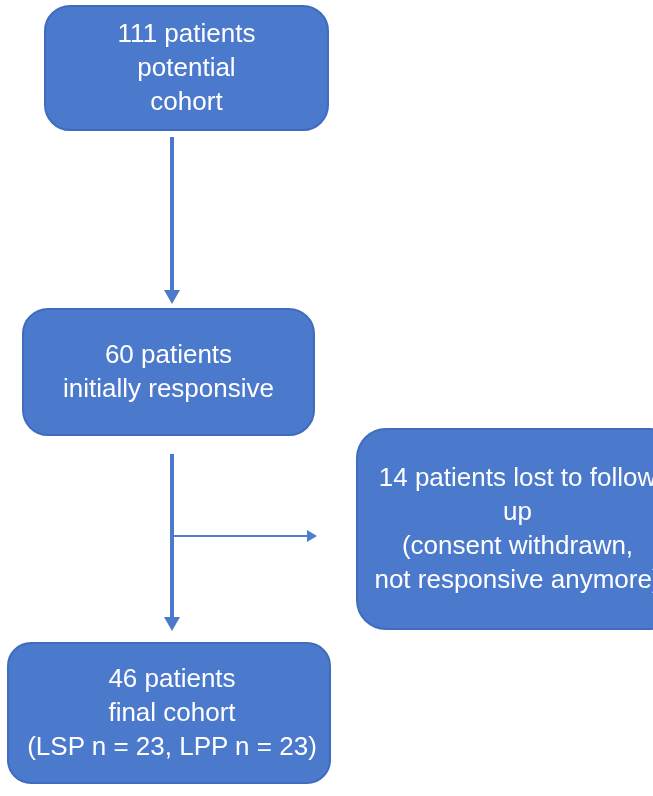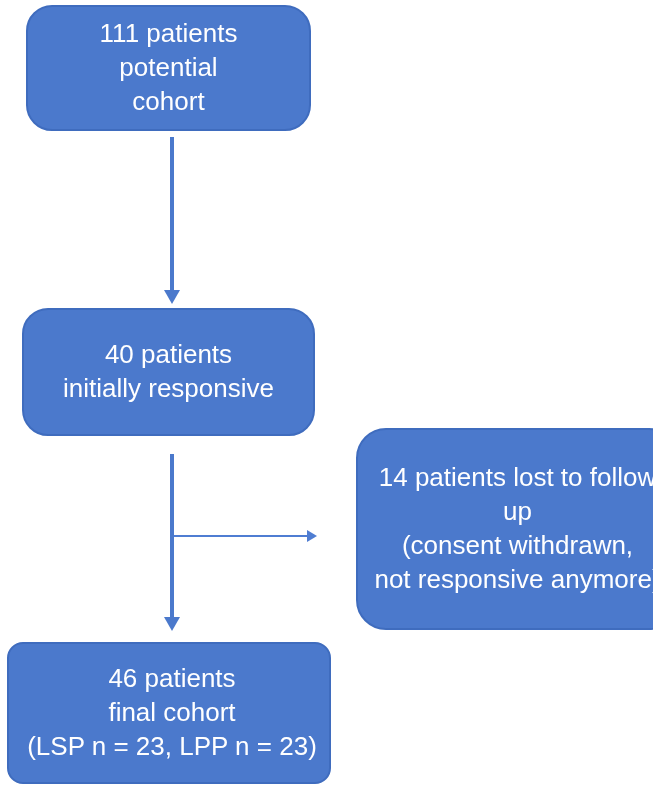--- a/index.html
+++ b/index.html
@@ -23,24 +23,24 @@
     border-radius: 26px;
     color: #ffffff;
     display: flex;
     align-items: center;
     justify-content: center;
     text-align: center;
     white-space: pre-line;
     font-size: 26px;
     line-height: 1.3;
   }
-  #node-potential   { left: 26px;  top: 5px;   width: 285px; height: 126px; }
+  #node-potential   { left: 44px;  top: 5px;   width: 285px; height: 126px; }
   #node-responsive  { left: 22px;  top: 308px; width: 293px; height: 128px; }
   #node-lost        { left: 325px; top: 428px; width: 323px; height: 202px; border-radius: 30px; margin-left: 31px; }
-  #node-final       { left: 7px;   top: 642px; width: 324px; height: 142px; border-radius: 16px; padding-left: 6px; }
+  #node-final       { left: 7px;   top: 642px; width: 324px; height: 142px; border-radius: 24px; padding-left: 6px; }
 
   .shaft-v {
     position: absolute;
     width: 4px;
     background: #4b79cc;
   }
   .shaft-h {
     position: absolute;
     height: 2px;
     background: #4f7dd2;
@@ -76,21 +76,21 @@
 
 <div id="canvas">
 
   <div class="node" id="node-potential">111 patients
 potential
 cohort</div>
 
   <div class="shaft-v" id="arrow1-shaft"></div>
   <div class="head-down" id="arrow1-head"></div>
 
-  <div class="node" id="node-responsive">40 patients
+  <div class="node" id="node-responsive">60 patients
 initially responsive</div>
 
   <div class="shaft-v" id="arrow2-shaft"></div>
   <div class="head-down" id="arrow2-head"></div>
 
   <div class="shaft-h" id="arrow3-shaft"></div>
   <div class="head-right" id="arrow3-head"></div>
 
   <div class="node" id="node-lost">14 patients lost to follow
 up

